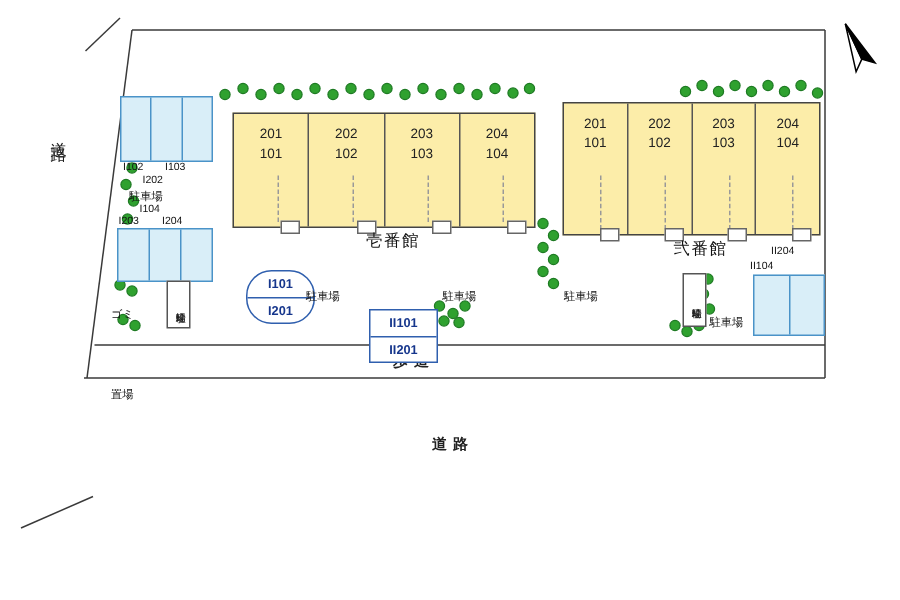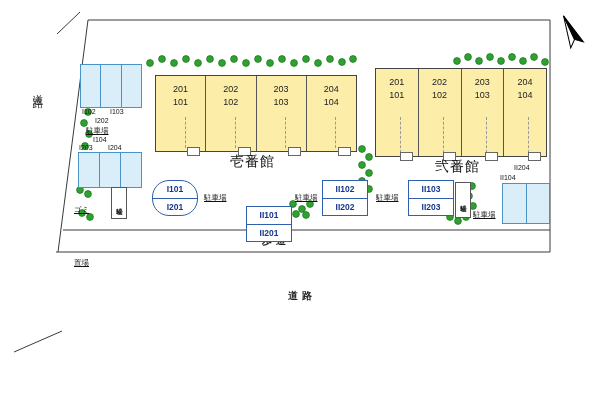--- a/index.html
+++ b/index.html
@@ -5,21 +5,21 @@
   html,body{margin:0;padding:0;background:#fff;}
   .plan{
     position:relative;width:600px;height:400px;background:#fff;overflow:hidden;
     font-family:"Liberation Sans","DejaVu Sans",sans-serif;color:#111;
   }
   svg.base{position:absolute;left:0;top:0;z-index:0;}
   .abs{position:absolute;z-index:2;}
   .vtext{writing-mode:vertical-rl;text-orientation:upright;}
   .road{font-size:11px;letter-spacing:3px;color:#222;}
   .hlabel{font-size:10px;letter-spacing:4px;color:#222;font-weight:bold;}
-  .small{font-size:7.5px;white-space:nowrap;color:#111;text-decoration:underline;}
+  .small{font-size:7.5px;white-space:nowrap;color:#111;}
   .tiny{font-size:7px;white-space:nowrap;color:#111;}
 
   
   .pgrid{
     position:absolute;z-index:2;background:var(--pfill);
     border:1.3px solid var(--pborder);display:flex;
   }
   .pcell{flex:1;border-left:1px solid var(--pborder);}
   .pcell:first-child{border-left:none;}
 
@@ -28,21 +28,21 @@
     position:absolute;z-index:2;background:var(--building);
     border:1.3px solid #444;display:flex;
   }
   .unit{flex:1;position:relative;border-left:1px solid #555;
     display:flex;flex-direction:column;align-items:center;padding-top:9px;gap:3px;}
   .unit:first-child{border-left:none;}
   .u-top,.u-bot{font-size:9px;color:#222;line-height:1.1;}
   .entry{position:absolute;left:58%;top:55%;bottom:3px;border-left:1px dashed #999;}
   .porch{position:absolute;bottom:-5px;right:5px;width:11px;height:7px;
     background:#fff;border:1px solid #666;}
-  .blabel{font-size:14px;letter-spacing:1px;color:#111;text-align:left;}
+  .blabel{font-size:11px;letter-spacing:1px;color:#111;text-align:right;}
 
   
   .ptable{position:absolute;z-index:2;width:44px;height:34px;background:#fff;
     border:1.5px solid var(--tborder);display:flex;flex-direction:column;}
   .prow{flex:1;display:flex;align-items:center;justify-content:center;
     color:var(--ttext);font-size:8.5px;font-weight:bold;border-top:1.5px solid var(--tborder);}
   .prow:first-child{border-top:none;}
 
   
   .bikebox{position:absolute;z-index:2;background:#fff;border:1px solid #555;
@@ -205,42 +205,34 @@
       </div>
       <div class="unit">
         <span class="u-top">204</span>
         <span class="u-bot">104</span>
         <span class="entry"></span>
         <span class="porch"></span>
       </div>
     </div>
   <div class="abs blabel" style="left:435px;top:158px;width:50px;font-family:Liberation Mono, monospace;">弐番館</div>
 
-  <div class="ptable" style="left:152px;top:180px;border-radius:17px;">
+  <div class="ptable" style="left:164px;top:180px;border-radius:17px;">
     <div class="prow">I101</div>
     <div class="prow">I201</div>
   </div>
   <div class="abs small" style="left:204px;top:193px;">駐車場</div>
 
   <div class="ptable" style="left:246px;top:180px;margin-top:26px;">
     <div class="prow">II101</div>
     <div class="prow">II201</div>
   </div>
   <div class="abs small" style="left:295px;top:193px;">駐車場</div>
 
-  <div class="ptable" style="left:322px;top:180px;">
-    <div class="prow">II102</div>
-    <div class="prow">II202</div>
-  </div>
   <div class="abs small" style="left:376px;top:193px;">駐車場</div>
 
-  <div class="ptable" style="left:408px;top:180px;">
-    <div class="prow">II103</div>
-    <div class="prow">II203</div>
-  </div>
 
   <div class="bikebox" style="left:455px;top:182px;width:14px;height:34px;">
     <span class="vtext">駐輪場</span>
   </div>
   <div class="abs tiny" style="left:514px;top:164px;">II204</div>
   <div class="abs tiny" style="left:500px;top:174px;">II104</div>
   <div class="pgrid" style="left:502px;top:183px;width:46px;height:39px;">
     <div class="pcell"></div>
     <div class="pcell"></div>
   </div>

